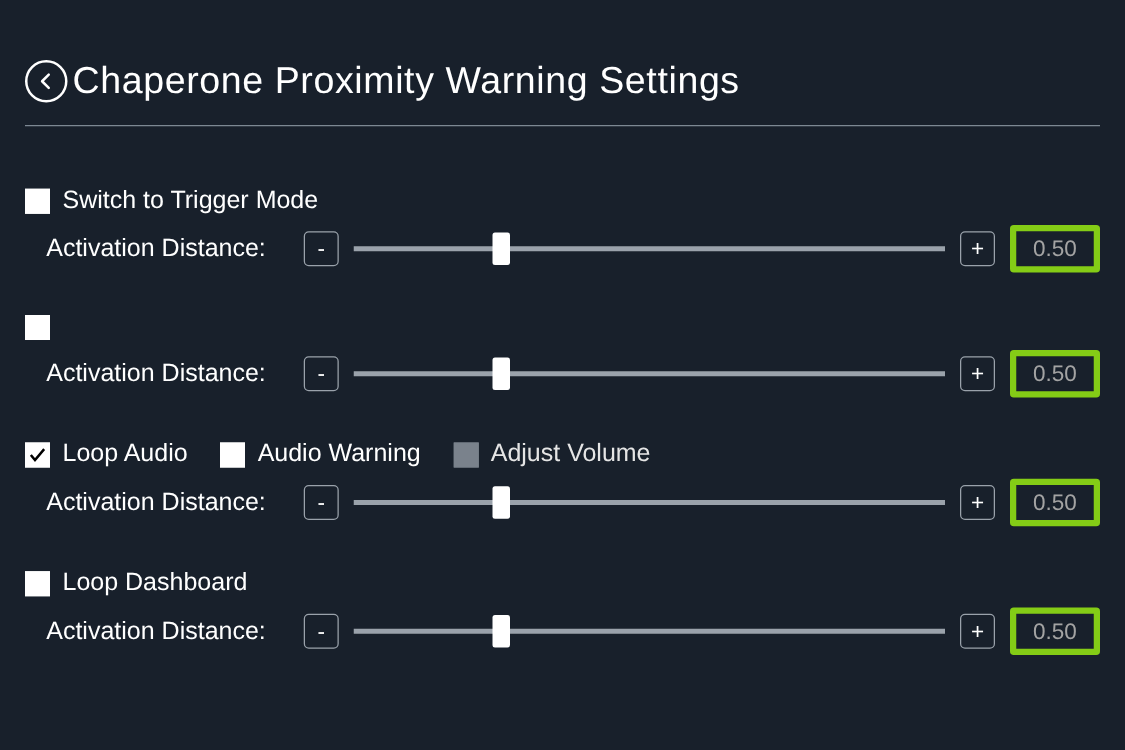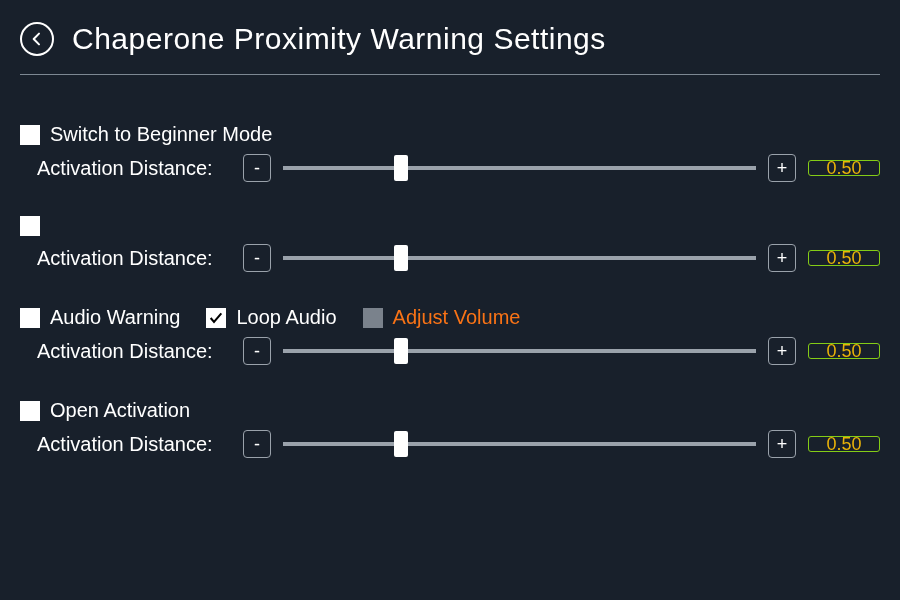--- a/index.html
+++ b/index.html
@@ -14,21 +14,22 @@
       color: #ffffff;
       font-family: "Segoe UI", "Helvetica Neue", Arial, sans-serif;
       overflow: hidden;
     }
     .page {
       padding: 22px 20px 0 20px;
     }
     .header-row {
       display: flex;
       align-items: center;
-      gap: 18px;
+      gap: 4px;
+      margin-top: 26px;
     }
     .back-icon {
       width: 34px;
       height: 34px;
       border: 2.5px solid #ffffff;
       border-radius: 50%;
       display: flex;
       align-items: center;
       justify-content: center;
       cursor: pointer;
@@ -82,21 +83,21 @@
     }
     .cb.disabled {
       background: #7a828c;
       border-color: #7a828c;
       cursor: default;
     }
     .cb-label {
       font-size: 20px;
     }
     .cb-label.disabled {
-      color: #f97316;
+      color: #e5e5e5;
     }
     .opt-group {
       display: flex;
       align-items: center;
       gap: 10px;
       margin-right: 18px;
     }
     .slider-row {
       display: flex;
       align-items: center;
@@ -139,25 +140,25 @@
       top: 50%;
       width: 14px;
       height: 26px;
       background: #ffffff;
       border-radius: 2px;
       transform: translate(-50%, -50%);
       cursor: grab;
     }
     .val-box {
       width: 72px;
-      height: 16px;
-      border: 1px solid #84cc16;
+      height: 38px;
+      border: 5px solid #84cc16;
       border-radius: 3px;
       background: transparent;
-      color: #eab308;
+      color: #a3a3a3;
       font-size: 18px;
       display: flex;
       align-items: center;
       justify-content: center;
       cursor: text;
     }
   </style>
 </head>
 <body>
 
@@ -173,74 +174,74 @@
   <hr class="hr">
 
   <div class="content">
 
     <div class="section">
       <div class="opt-row">
         <div class="opt-group">
           <span class="cb">
             
           </span>
-          <span class="cb-label">Switch to Beginner Mode</span>
-        </div>
-      </div>
-      <div class="slider-row">
-        <span class="slider-label">Activation Distance:</span>
-        <div class="btn-sq">-</div>
-        <div class="slider-track-wrap">
-          <div class="slider-track">
-            <div class="slider-handle" style="left: 25%;"></div>
-          </div>
-        </div>
-        <div class="btn-sq">+</div>
-        <div class="val-box">0.50</div>
-      </div>
-    </div>
-
-    <div class="section">
-      <div class="opt-row">
-        <div class="opt-group">
-          <span class="cb">
-            
-          </span>
-        </div>
-      </div>
-      <div class="slider-row">
-        <span class="slider-label">Activation Distance:</span>
-        <div class="btn-sq">-</div>
-        <div class="slider-track-wrap">
-          <div class="slider-track">
-            <div class="slider-handle" style="left: 25%;"></div>
-          </div>
-        </div>
-        <div class="btn-sq">+</div>
-        <div class="val-box">0.50</div>
-      </div>
-    </div>
-
-    <div class="section">
-      <div class="opt-row">
-        <div class="opt-group">
-          <span class="cb">
-            
-          </span>
-          <span class="cb-label">Audio Warning</span>
-        </div>
+          <span class="cb-label">Switch to Trigger Mode</span>
+        </div>
+      </div>
+      <div class="slider-row">
+        <span class="slider-label">Activation Distance:</span>
+        <div class="btn-sq">-</div>
+        <div class="slider-track-wrap">
+          <div class="slider-track">
+            <div class="slider-handle" style="left: 25%;"></div>
+          </div>
+        </div>
+        <div class="btn-sq">+</div>
+        <div class="val-box">0.50</div>
+      </div>
+    </div>
+
+    <div class="section">
+      <div class="opt-row">
+        <div class="opt-group">
+          <span class="cb">
+            
+          </span>
+        </div>
+      </div>
+      <div class="slider-row">
+        <span class="slider-label">Activation Distance:</span>
+        <div class="btn-sq">-</div>
+        <div class="slider-track-wrap">
+          <div class="slider-track">
+            <div class="slider-handle" style="left: 25%;"></div>
+          </div>
+        </div>
+        <div class="btn-sq">+</div>
+        <div class="val-box">0.50</div>
+      </div>
+    </div>
+
+    <div class="section">
+      <div class="opt-row">
         <div class="opt-group">
           <span class="cb checked">
             <svg viewBox="0 0 24 24">
                 <polyline points="4 12 9 18 20 5"></polyline>
               </svg>
           </span>
           <span class="cb-label">Loop Audio</span>
         </div>
         <div class="opt-group">
+          <span class="cb">
+            
+          </span>
+          <span class="cb-label">Audio Warning</span>
+        </div>
+        <div class="opt-group">
           <span class="cb disabled">
             
           </span>
           <span class="cb-label disabled">Adjust Volume</span>
         </div>
       </div>
       <div class="slider-row">
         <span class="slider-label">Activation Distance:</span>
         <div class="btn-sq">-</div>
         <div class="slider-track-wrap">
@@ -252,21 +253,21 @@
         <div class="val-box">0.50</div>
       </div>
     </div>
 
     <div class="section">
       <div class="opt-row">
         <div class="opt-group">
           <span class="cb">
             
           </span>
-          <span class="cb-label">Open Activation</span>
+          <span class="cb-label">Loop Dashboard</span>
         </div>
       </div>
       <div class="slider-row">
         <span class="slider-label">Activation Distance:</span>
         <div class="btn-sq">-</div>
         <div class="slider-track-wrap">
           <div class="slider-track">
             <div class="slider-handle" style="left: 25%;"></div>
           </div>
         </div>

